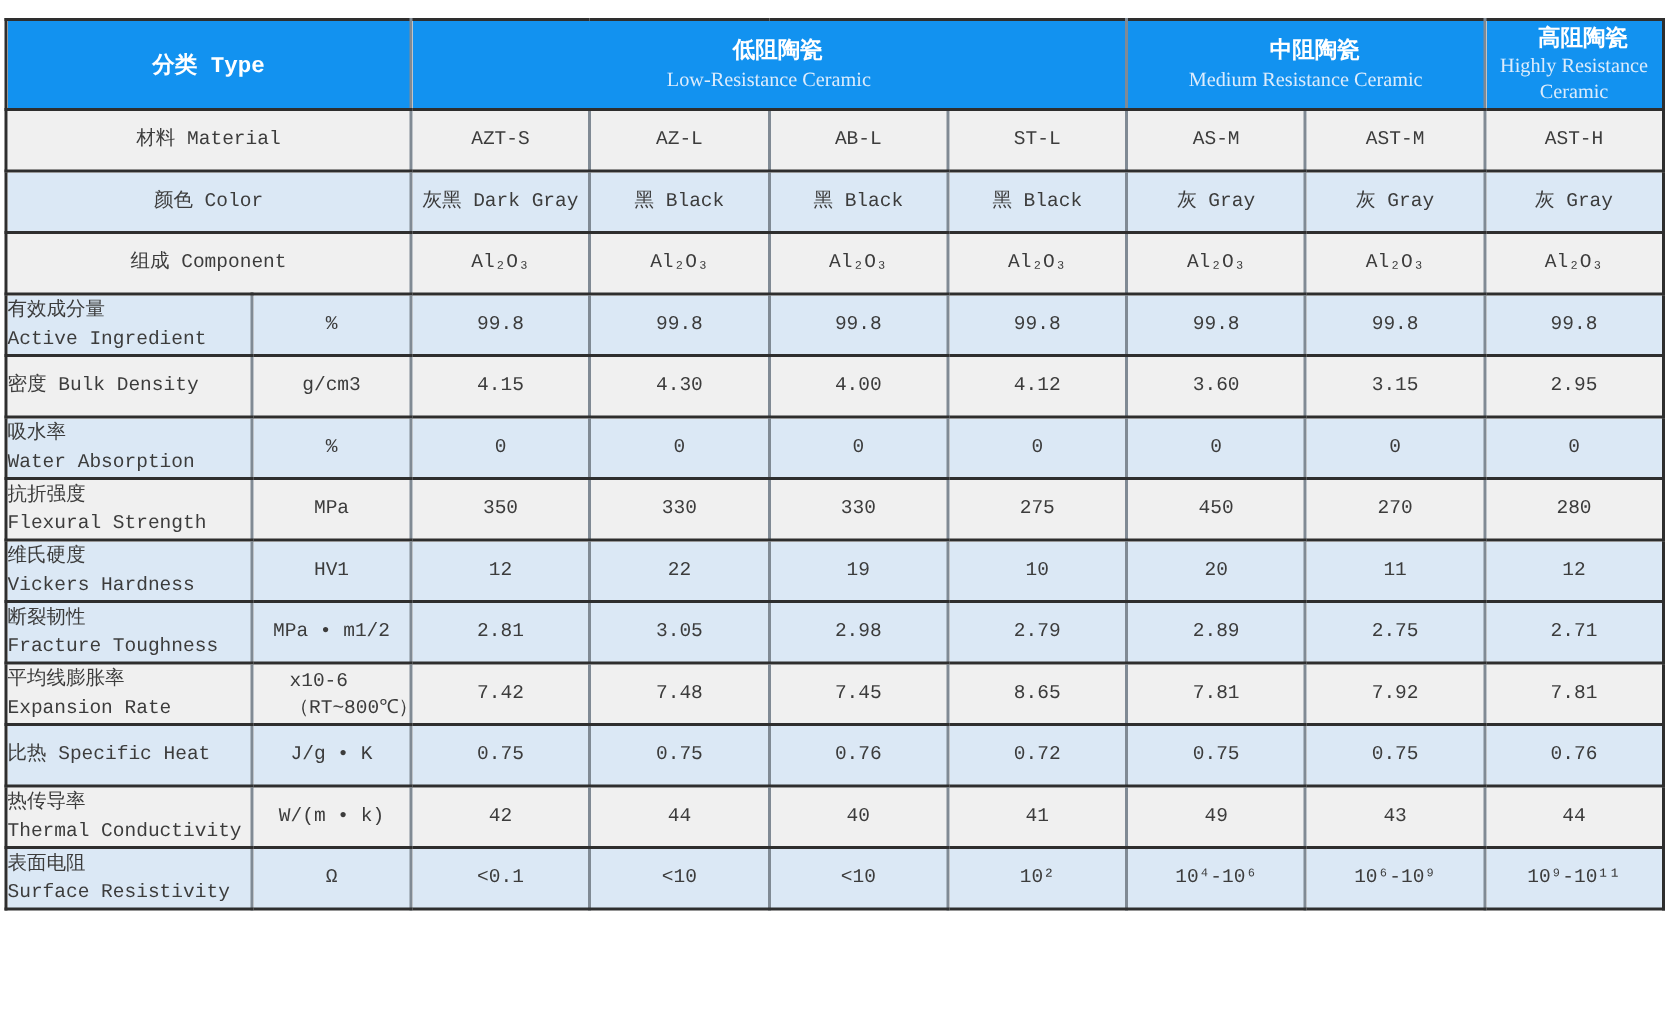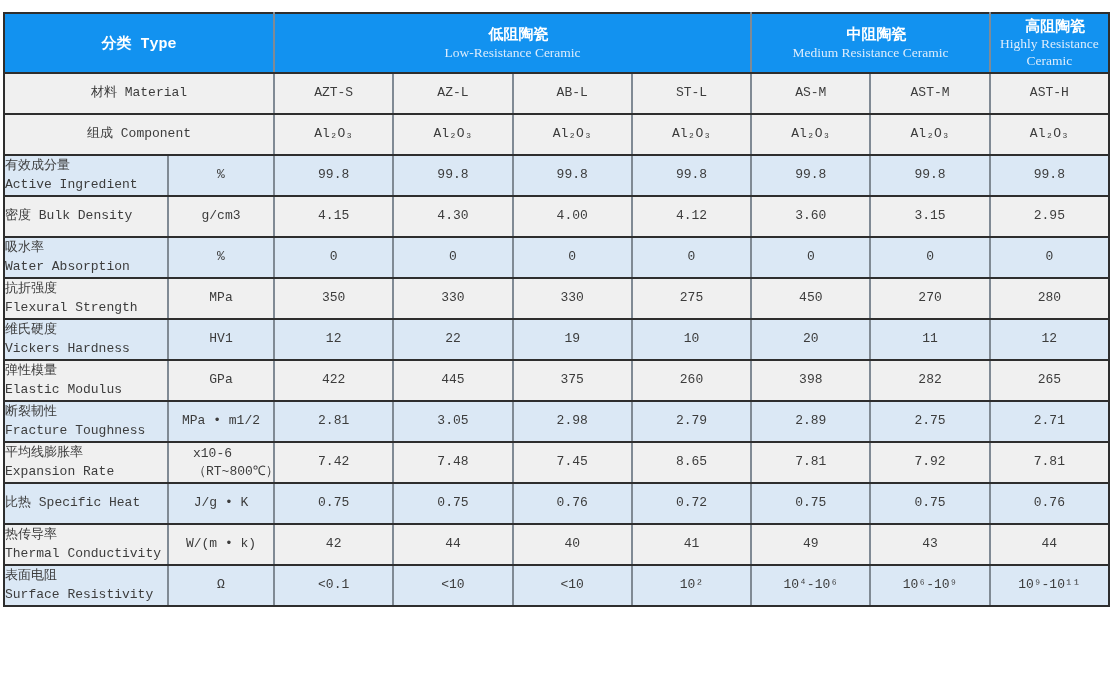--- a/index.html
+++ b/index.html
@@ -138,20 +138,30 @@
         <tr class="row-gray">
           <th class="label-cell span-label" colspan="2">材料 Material</th>
           <td>AZT-S</td>
           <td>AZ-L</td>
           <td>AB-L</td>
           <td>ST-L</td>
           <td>AS-M</td>
           <td>AST-M</td>
           <td>AST-H</td>
         </tr>
+        <tr class="row-blue">
+          <th class="label-cell span-label" colspan="2">颜色 Color</th>
+          <td>灰黑 Dark Gray</td>
+          <td>黑 Black</td>
+          <td>黑 Black</td>
+          <td>黑 Black</td>
+          <td>灰 Gray</td>
+          <td>灰 Gray</td>
+          <td>灰 Gray</td>
+        </tr>
         <tr class="row-gray">
           <th class="label-cell span-label" colspan="2">组成 Component</th>
           <td>Al₂O₃</td>
           <td>Al₂O₃</td>
           <td>Al₂O₃</td>
           <td>Al₂O₃</td>
           <td>Al₂O₃</td>
           <td>Al₂O₃</td>
           <td>Al₂O₃</td>
         </tr>
@@ -206,32 +216,20 @@
           <th class="label-cell">维氏硬度
 Vickers Hardness</th>
           <td class="unit-cell">HV1</td>
           <td>12</td>
           <td>22</td>
           <td>19</td>
           <td>10</td>
           <td>20</td>
           <td>11</td>
           <td>12</td>
-        </tr>
-        <tr class="row-gray">
-          <th class="label-cell">弹性模量
-Elastic Modulus</th>
-          <td class="unit-cell">GPa</td>
-          <td>422</td>
-          <td>445</td>
-          <td>375</td>
-          <td>260</td>
-          <td>398</td>
-          <td>282</td>
-          <td>265</td>
         </tr>
         <tr class="row-blue">
           <th class="label-cell">断裂韧性
 Fracture Toughness</th>
           <td class="unit-cell">MPa • m1/2</td>
           <td>2.81</td>
           <td>3.05</td>
           <td>2.98</td>
           <td>2.79</td>
           <td>2.89</td>

